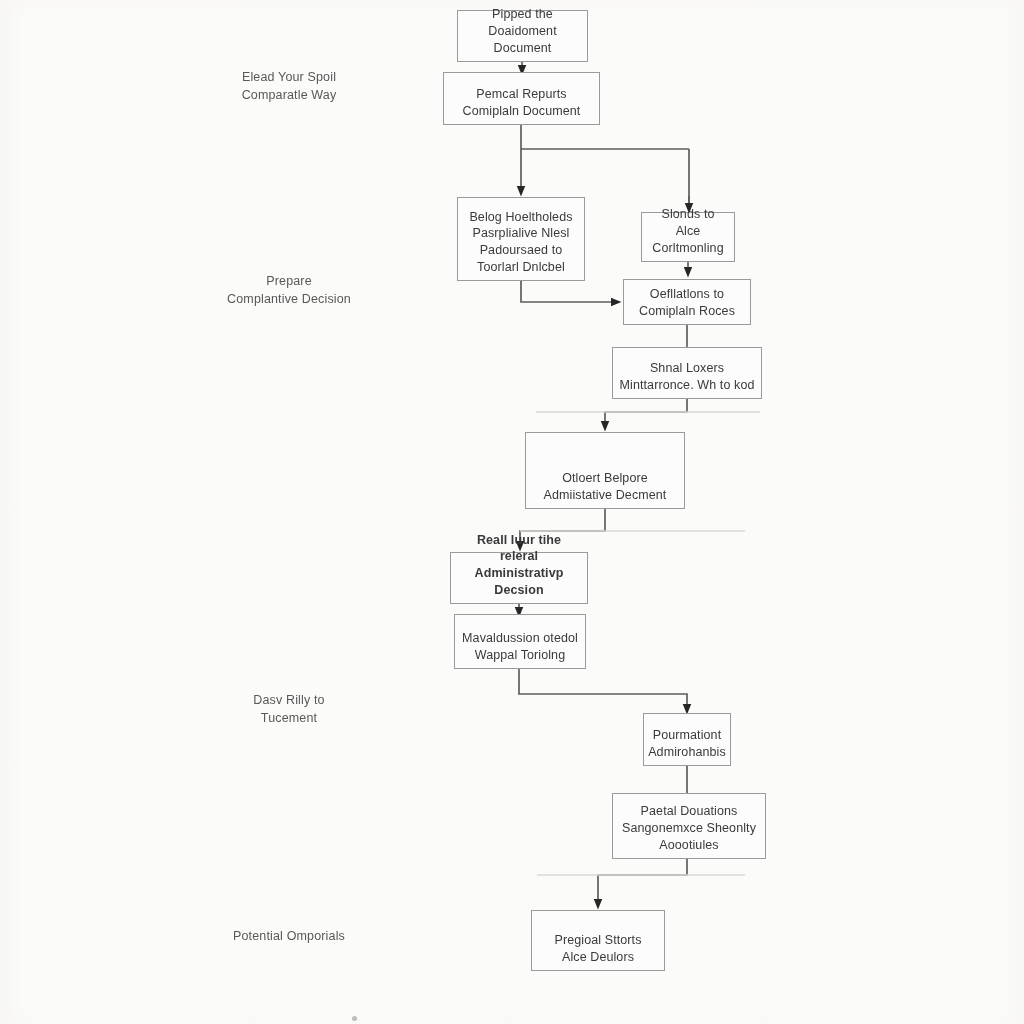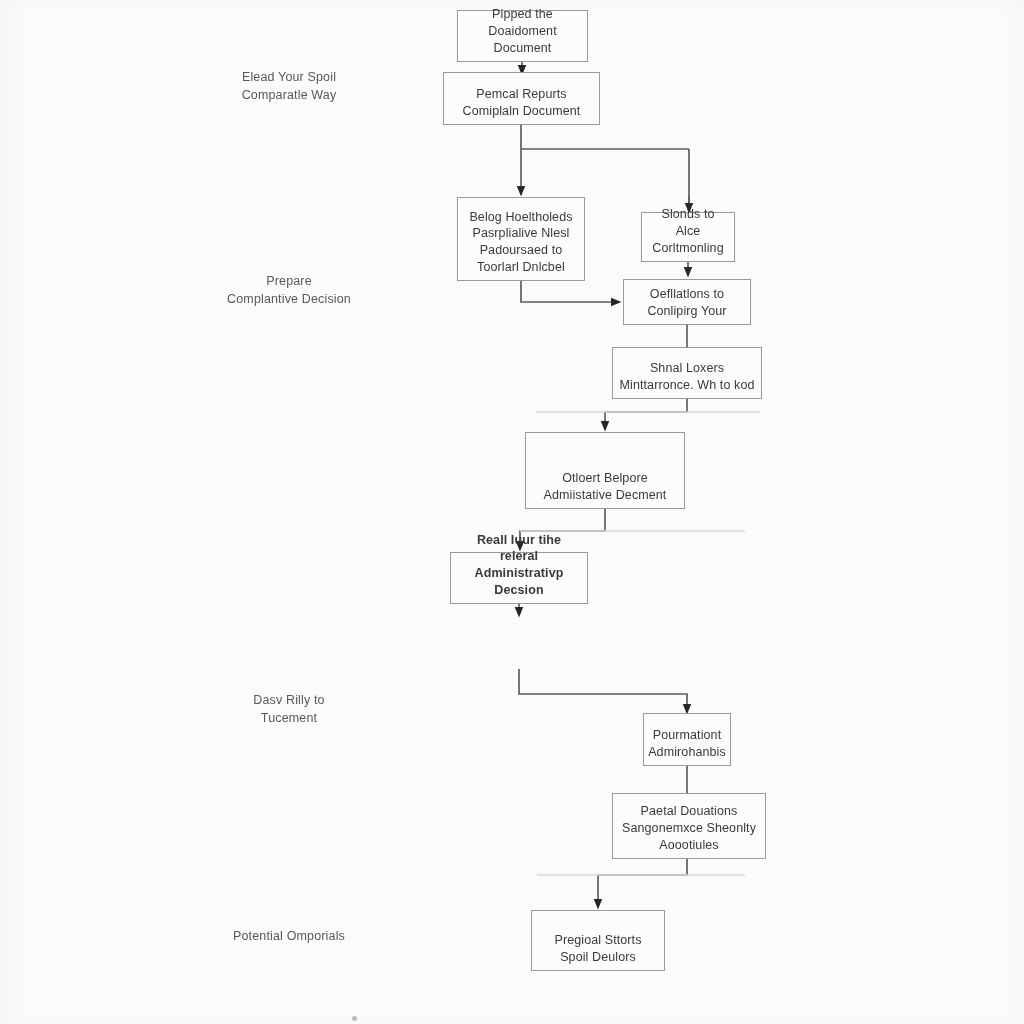--- a/index.html
+++ b/index.html
@@ -150,50 +150,54 @@
 Toorlarl Dnlcbel</span>
   </div>
 
   <div class="node" style="left:641px; top:212px; width:94px; height:50px;">
     <span class="node-text">Slonds to Alce
 Corltmonling</span>
   </div>
 
   <div class="node" style="left:623px; top:279px; width:128px; height:46px;">
     <span class="node-text">Oefllatlons to
-Conlipirg Your</span>
+Comiplaln Roces</span>
   </div>
 
   <div class="node" style="left:612px; top:347px; width:150px; height:52px;">
     <span class="node-text">Shnal Loxers
 Minttarronce. Wh to kod</span>
   </div>
 
   <div class="node" style="left:525px; top:432px; width:160px; height:77px;">
     <span class="node-text">Otloert Belpore
 Admiistative Decment</span>
   </div>
 
   <div class="node" style="left:450px; top:552px; width:138px; height:52px;font-weight:bold;">
     <span class="node-text">Reall Iuur tihe releral
 Administrativp Decsion</span>
   </div>
 
+  <div class="node" style="left:454px; top:614px; width:132px; height:55px;">
+    <span class="node-text">Mavaldussion otedol
+Wappal Toriolng</span>
+  </div>
 
   <div class="node" style="left:643px; top:713px; width:88px; height:53px;">
     <span class="node-text">Pourmationt
 Admirohanbis</span>
   </div>
 
   <div class="node" style="left:612px; top:793px; width:154px; height:66px;">
     <span class="node-text">Paetal Douations
 Sangonemxce Sheonlty
 Aoootiules</span>
   </div>
 
   <div class="node" style="left:531px; top:910px; width:134px; height:61px;">
     <span class="node-text">Pregioal Sttorts
-Spoil Deulors</span>
+Alce Deulors</span>
   </div>
 
   <div class="speck" style="left:352px; top:1016px;"></div>
 
 </div>
 
 </body></html>

